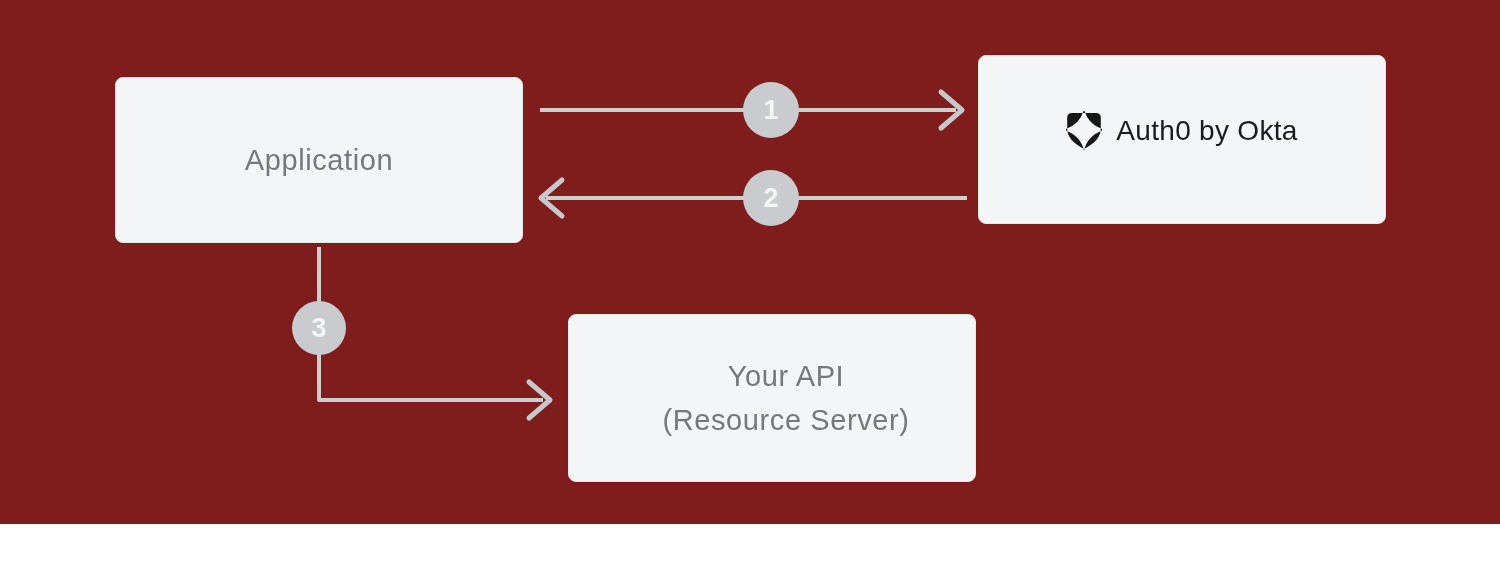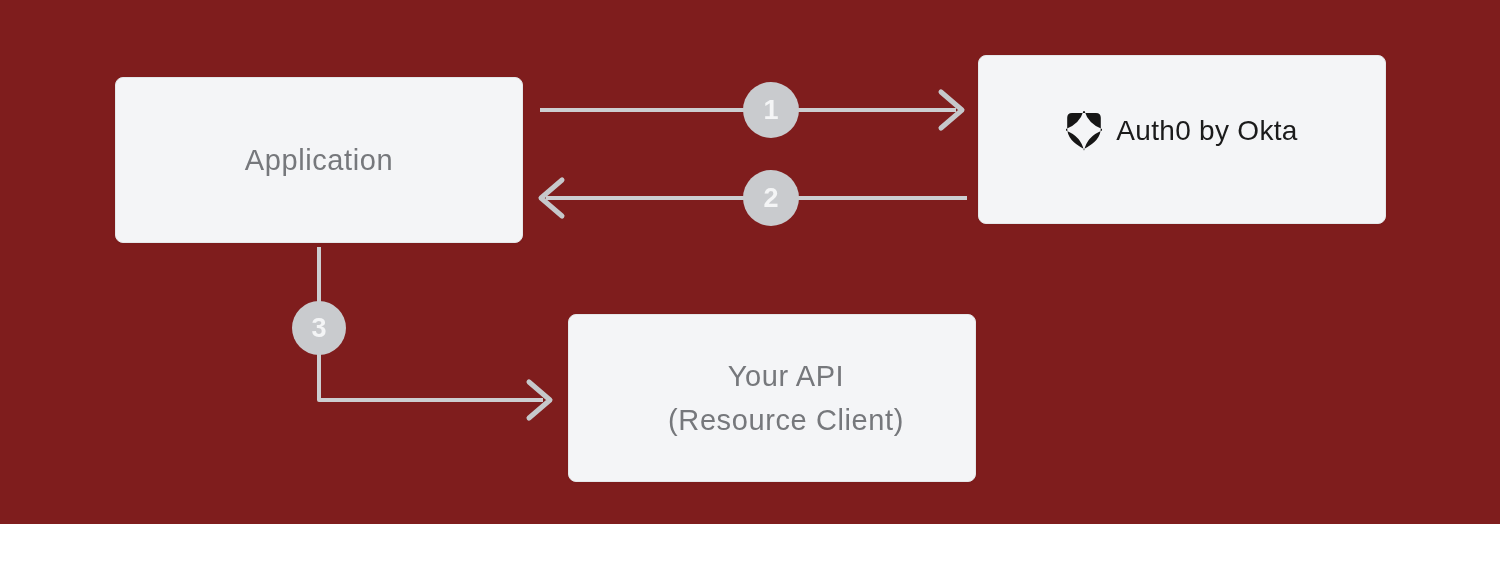--- a/index.html
+++ b/index.html
@@ -120,20 +120,20 @@
       <svg width="36" height="40" viewBox="0 0 60 64" xmlns="http://www.w3.org/2000/svg">
         <path fill-rule="evenodd" clip-rule="evenodd" fill="#161616" d="M10 2 L50 2 Q58 2 58 10 L58 28 Q58 48 30 62 Q2 48 2 28 L2 10 Q2 2 10 2 Z
              M30 -5 Q35 20 63 30 Q35 40 30 65 Q25 40 -3 30 Q25 20 30 -5 Z"></path>
       </svg>
       <span class="brand-text">Auth0 by Okta</span>
     </div>
   </div>
 
   <div class="node node-api">
     <div class="node-text">Your API</div>
-    <div class="node-text">(Resource Client)</div>
+    <div class="node-text">(Resource Server)</div>
   </div>
 
   <div class="step-badge step-1">1</div>
   <div class="step-badge step-2">2</div>
   <div class="step-badge step-3">3</div>
 
 </div>
 
 </body></html>

